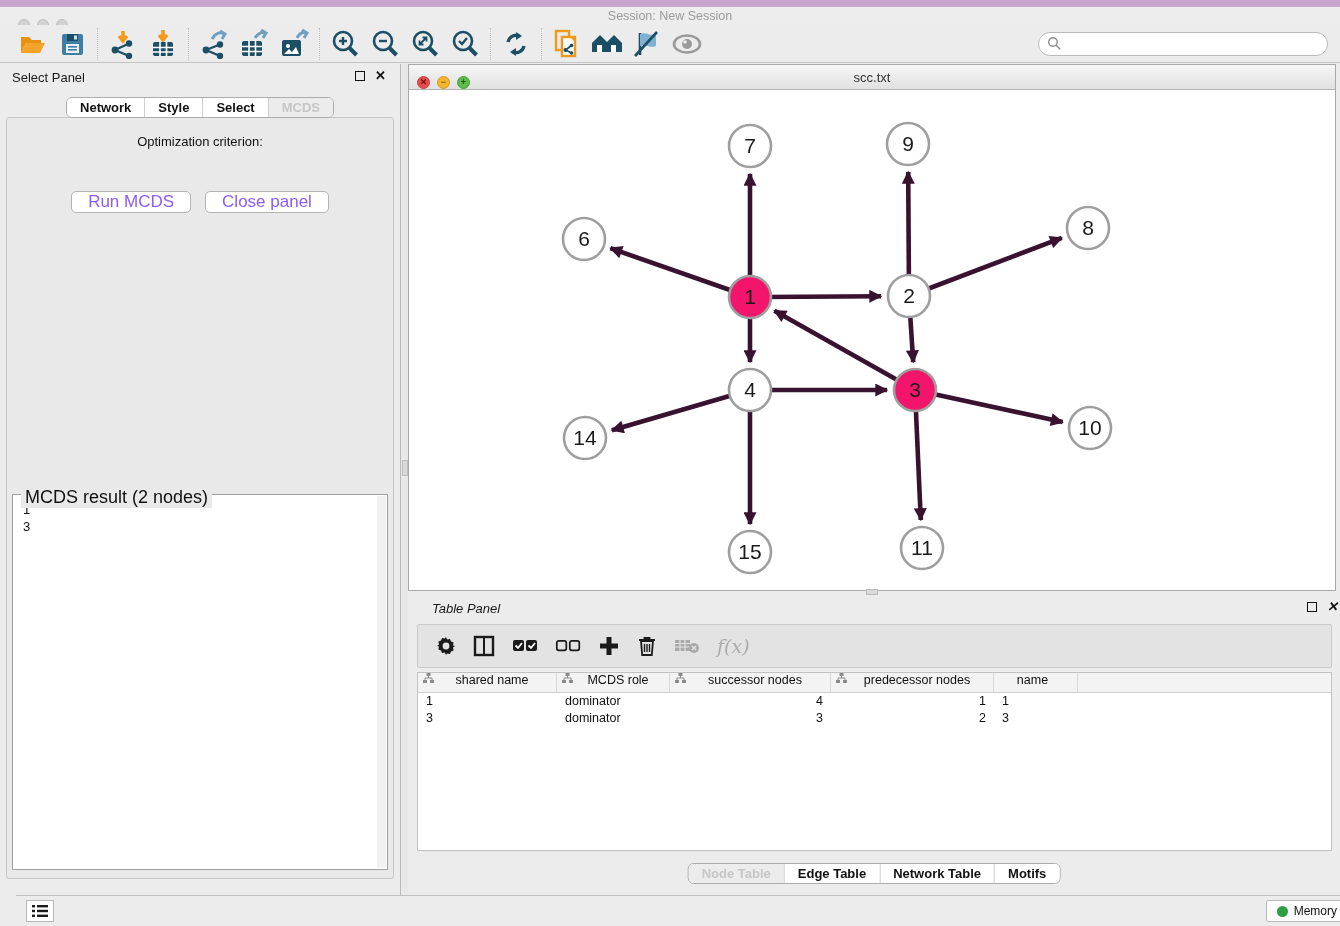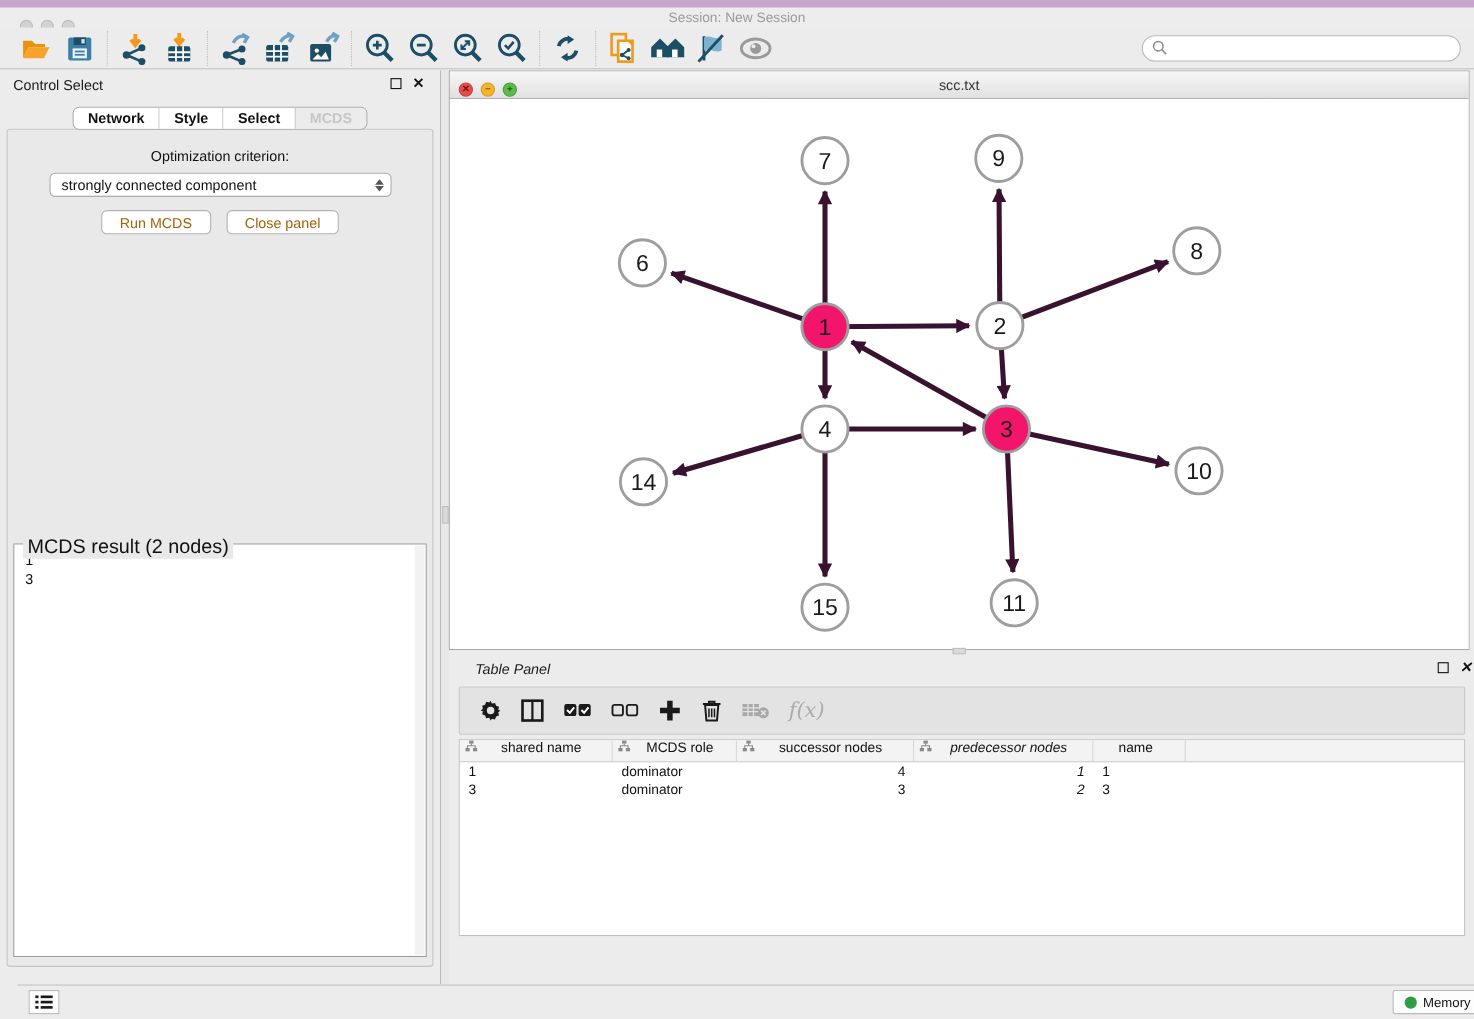--- a/index.html
+++ b/index.html
@@ -39,21 +39,21 @@
 
   #cp-body { left:6px; top:53px; width:388px; height:762px; background:#E9E9E9; border:1px solid #C6C6C6; border-radius:3px; }
   #opt-label { top:16px; width:100%; text-align:center; font-size:13px; color:#111; }
   #opt-select { left:38px; top:39px; width:311px; height:22px; background:#fff; border:1px solid #ADADAD; border-radius:5px;
                 display:flex; align-items:center; font-size:13px; color:#111; padding-left:10px; }
   .stepper { margin-left:auto; margin-right:6px; display:flex; flex-direction:column; gap:1px; align-items:center; }
   .stepper i { width:0; height:0; border-left:4px solid transparent; border-right:4px solid transparent; display:block; }
   .step-up { border-bottom:5px solid #555; }
   .step-dn { border-top:5px solid #555; }
   #cp-buttons { top:73px; width:100%; display:flex; justify-content:center; gap:14px; }
-  .btn { height:22px; background:#fff; border:1px solid #B3B3B3; border-radius:5px; font-size:13px; color:#a16207;
+  .btn { height:22px; background:#fff; border:1px solid #B3B3B3; border-radius:5px; font-size:17px; color:#8b5cf6;
          display:inline-flex; align-items:center; padding:0 16px; }
 
   #mcds-result { left:5px; top:376px; width:376px; height:376px; background:#fff; border:1px solid #9F9F9F; }
   #mcds-legend { position:absolute; top:-8px; left:8px; background:#E9E9E9; padding:0 4px; font-size:18px; color:#111; }
   #mcds-lines { padding:6px 0 0 10px; font-size:13px; color:#111; line-height:17px; }
   #mcds-scroll { position:absolute; right:1px; top:1px; width:9px; height:372px; background:#F2F2F2; }
 
   
   #v-splitter { left:401px; top:64px; width:7px; height:831px; background:#E8E8E8; }
   #v-grip { left:1px; top:396px; width:6px; height:16px; background:#DADADA; border:1px solid #BDBDBD; }
@@ -81,21 +81,21 @@
   .tp-ic { display:flex; align-items:center; justify-content:center; }
   #fx-icon { font-family:"DejaVu Serif", serif; font-style:italic; font-size:19px; color:#ABABAB; }
 
   #tp-table { left:9px; top:77px; width:915px; height:179px; background:#fff; border:1px solid #C2C2C2; overflow:hidden; }
   #tp-thead { display:flex; height:20px; background:#F3F3F3; border-bottom:1px solid #CFCFCF; }
   .th { display:flex; border-right:1px solid #D8D8D8; font-size:12.5px; color:#111; }
   .th .lbl { flex:1; text-align:center; padding-right:6px; }
   .th svg { margin-left:5px; }
   .tr { display:flex; height:17px; font-size:12.5px; color:#111; }
   .td { padding:0 8px; line-height:17px; white-space:nowrap; overflow:hidden; }
-  .c0 { width:139px; } .c1 { width:113px; } .c2 { width:161px; } .c3 { width:163px;font-style:italic; } .c4 { width:84px; }
+  .c0 { width:139px; } .c1 { width:113px; } .c2 { width:161px; } .c3 { width:163px; } .c4 { width:84px; }
   .num { text-align:right; }
 
   #tp-tabs { left:50%; transform:translateX(-50%); top:268px; }
 
   
   #status-bar { left:16px; top:895px; width:1340px; height:31px; background:#ECECEC; border-top:1px solid #C2C2C2; }
   #menu-btn { left:10px; top:4px; width:28px; height:22px; background:#FDFDFD; border:1px solid #B9B9B9;
               display:flex; align-items:center; justify-content:center; }
   #memory-btn { right:8px; top:4px; height:22px; background:#FDFDFD; border:1px solid #B9B9B9; border-radius:2px;
                 display:flex; align-items:center; gap:6px; padding:0 10px; font-size:12px; color:#111; }
@@ -247,43 +247,36 @@
     <svg width="15" height="15" viewBox="0 0 15 15">
         <circle cx="6" cy="6" r="4.3" fill="none" stroke="#8A8A8A" stroke-width="1.4"></circle>
         <path d="M9.2 9.2l4 4" stroke="#8A8A8A" stroke-width="1.4"></path>
       </svg>
     <input value="" style="">
   </span>
 </div>
 
 <div id="control-panel" class="abs">
   <div id="cp-header" class="abs">
-    <div class="panel-title">Control Select</div>
+    <div class="panel-title">Select Panel</div>
     <div class="panel-ctl" style="right:14px;">
       <span class="float-box"></span>
       <span class="close-x">✕</span>
     </div>
   </div>
 
   <div id="cp-tabs" class="abs tabgroup">
     <span class="tab">Network</span>
     <span class="tab">Style</span>
     <span class="tab">Select</span>
     <span class="tab sel">MCDS</span>
   </div>
 
   <div id="cp-body" class="abs">
     <div id="opt-label" class="abs">Optimization criterion:</div>
-    <div id="opt-select" class="abs">
-      <span>strongly connected component</span>
-      <span class="stepper">
-          <i class="step-up"></i>
-          <i class="step-dn"></i>
-        </span>
-    </div>
     <div id="cp-buttons" class="abs">
       <span class="btn">Run MCDS</span>
       <span class="btn">Close panel</span>
     </div>
     <div id="mcds-result" class="abs">
       <span id="mcds-legend">MCDS result (2 nodes)</span>
       <div id="mcds-lines">
         <div>1</div>
         <div>3</div>
       </div>
@@ -465,20 +458,26 @@
     </div>
     <div class="tr">
       <span class="td c0">3</span>
       <span class="td c1">dominator</span>
       <span class="td c2 num">3</span>
       <span class="td c3 num">2</span>
       <span class="td c4">3</span>
     </div>
   </div>
 
+  <div id="tp-tabs" class="abs tabgroup">
+    <span class="tab sel">Node Table</span>
+    <span class="tab">Edge Table</span>
+    <span class="tab">Network Table</span>
+    <span class="tab">Motifs</span>
+  </div>
 </div>
 
 <div id="status-bar" class="abs">
   <span id="menu-btn" class="abs">
     <svg width="16" height="14" viewBox="0 0 16 14">
         <rect x="0" y="1" width="3" height="2.4" fill="#1A1A1A"></rect>
         <rect x="5" y="1" width="11" height="2.4" fill="#1A1A1A"></rect>
         <rect x="0" y="5.8" width="3" height="2.4" fill="#1A1A1A"></rect>
         <rect x="5" y="5.8" width="11" height="2.4" fill="#1A1A1A"></rect>
         <rect x="0" y="10.6" width="3" height="2.4" fill="#1A1A1A"></rect>

